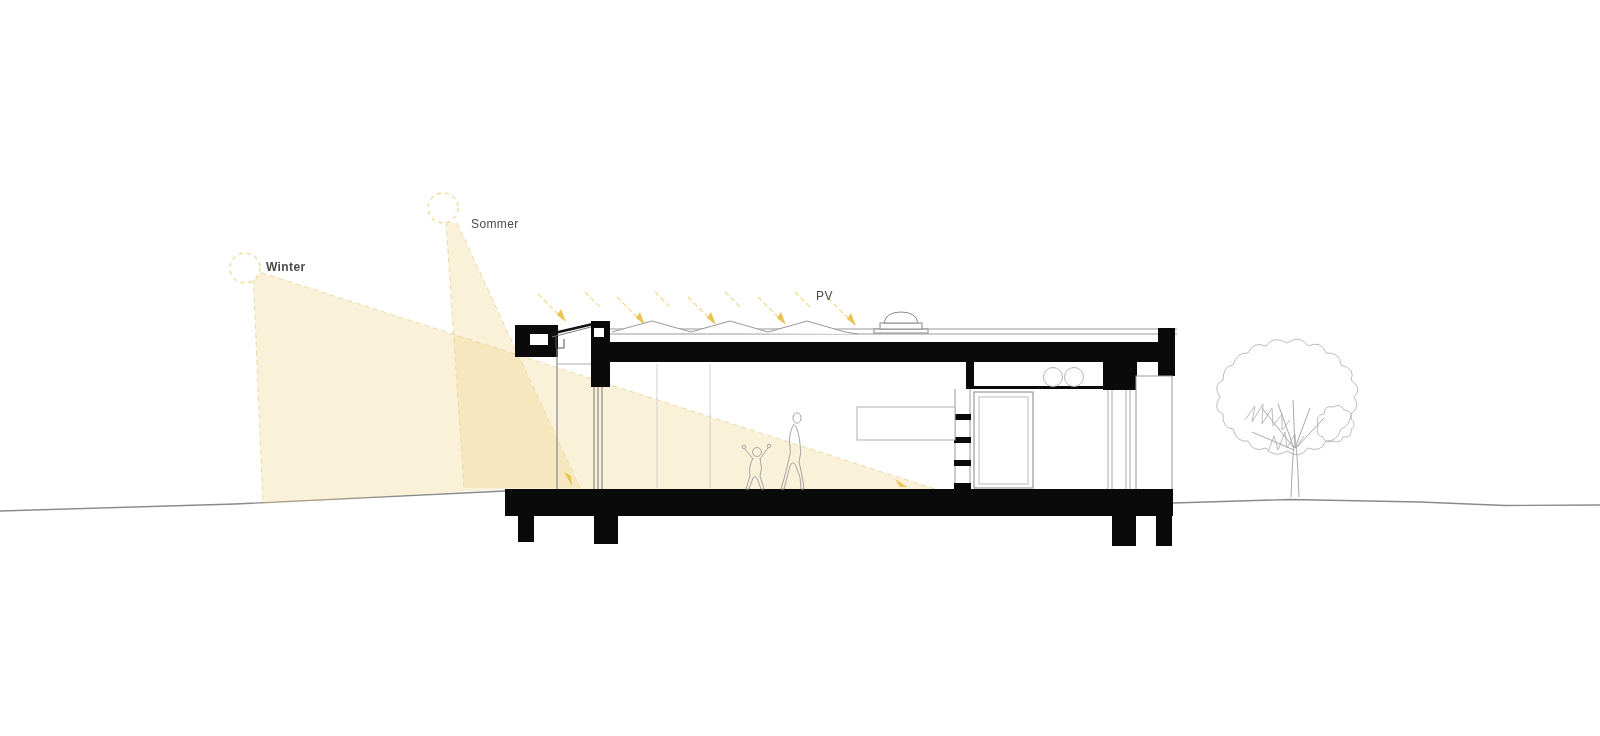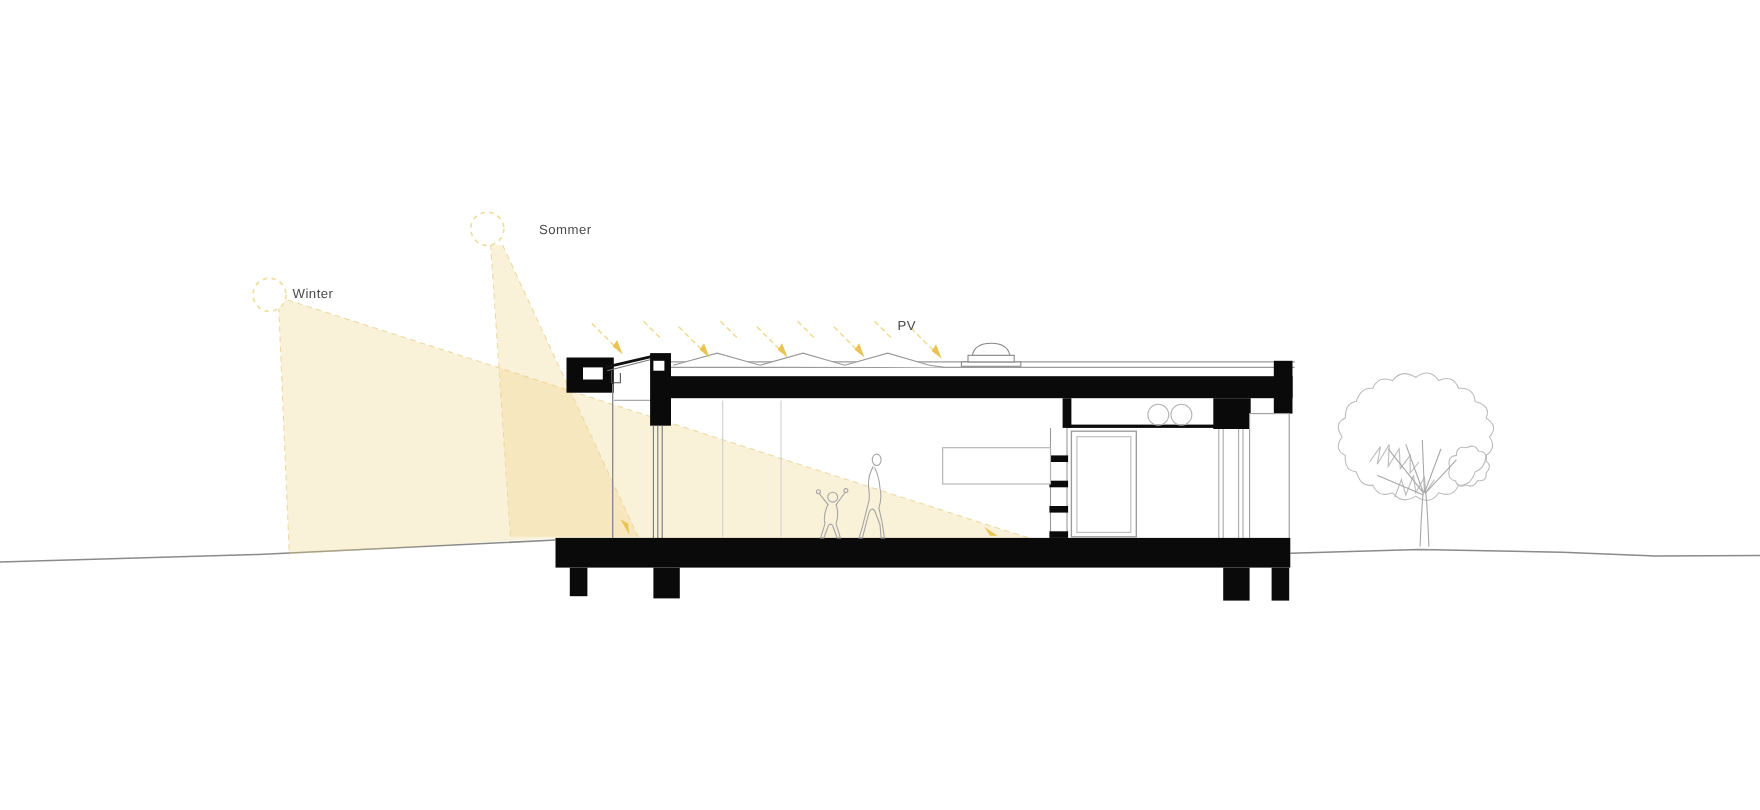--- a/index.html
+++ b/index.html
@@ -5,22 +5,22 @@
   :root{
     --label-color:#4a4a4a;
     --line:#9a9a9a;
     --black:#0a0a0a;
   }
   html,body{margin:0;padding:0;background:#fff;}
   .canvas{position:relative;width:1600px;height:736px;background:#ffffff;overflow:hidden;
           font-family:"Liberation Sans", sans-serif;}
   .drawing{position:absolute;left:0;top:0;}
   .anno{position:absolute;font-size:12px;color:var(--label-color);letter-spacing:.4px;white-space:nowrap;}
-  .lbl-winter{left:266px;top:260px;}
-  .lbl-sommer{left:471px;top:202px;margin-left:19px;}
+  .lbl-winter{left:266px;top:260px;font-weight:bold;}
+  .lbl-sommer{left:471px;top:217px;}
   .lbl-pv{left:816px;top:289px;}
 </style>
 </head>
 <body>
 
 <div class="canvas">
 
   <svg class="drawing" width="1600" height="736" viewBox="0 0 1600 736">
 
     <g>

